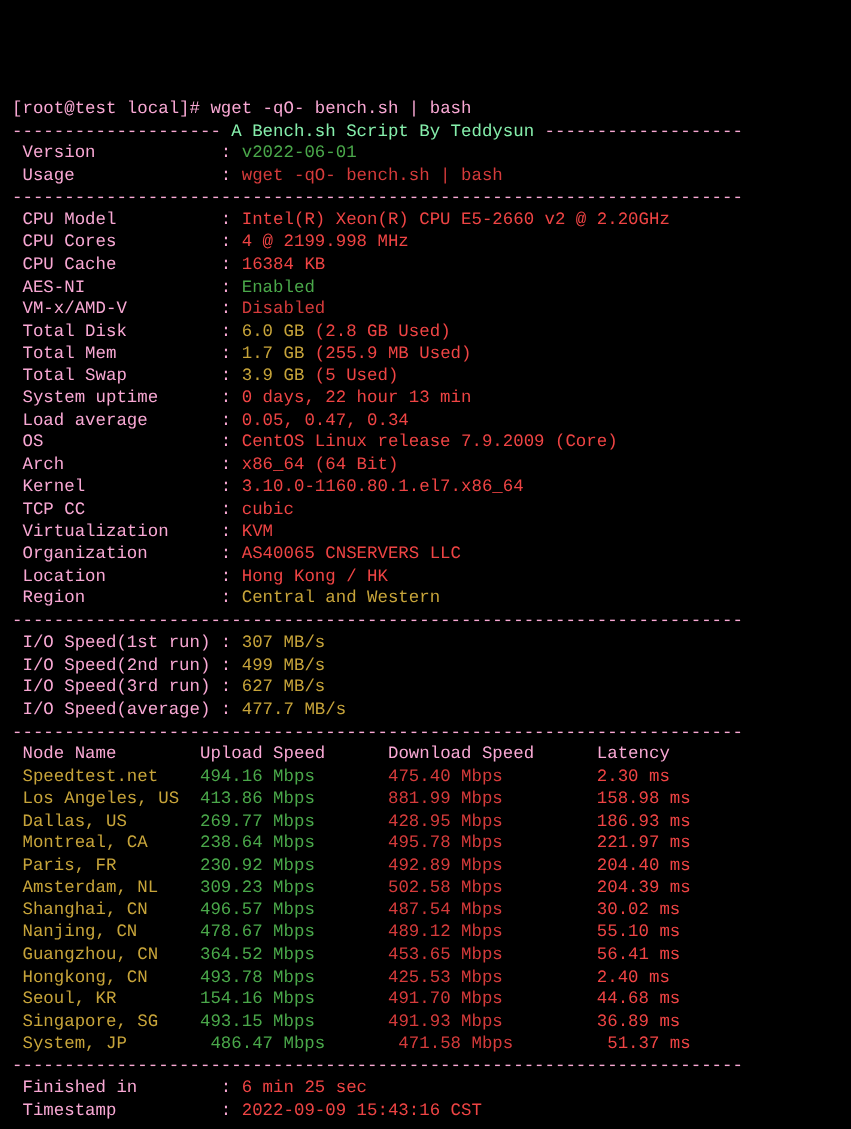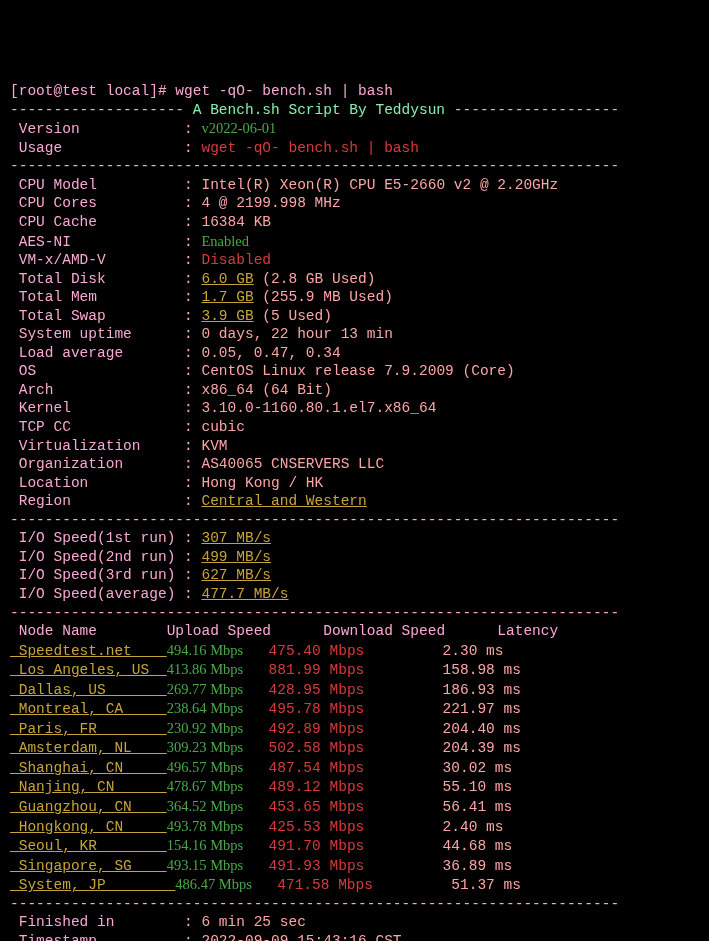--- a/index.html
+++ b/index.html
@@ -9,24 +9,24 @@
     font-size: 14.5px;
     line-height: 1.28;
     margin: 0;
     padding: 8px 10px;
     white-space: pre;
     width: 709px;
     box-sizing: border-box;
     position: relative;
   }
   .w  { color: #f9a8d4; }
-  .g  { color: #4aa84a; font-family: Liberation Serif, serif; }
+  .g  { color: #4aa84a; }
   .r  { color: #d63b3b; }
-  .y  { color: #c7a43a; text-decoration: underline; }
-  .c  { color: #fca5a5; }
+  .y  { color: #c7a43a; }
+  .c  { color: #ef4444; }
   .p  { color: #86efac; }
 </style>
 </head>
 <body>
 
 
 
 <div><span class="w"><span>[root@test local]#</span> <span>wget -qO- bench.sh | bash</span></span>
 <span class="w">-------------------- </span><span class="p">A Bench.sh Script By Teddysun</span><span class="w"> -------------------</span>
 <span class="w"> Version            : </span><span class="g">v2022-06-01</span>

